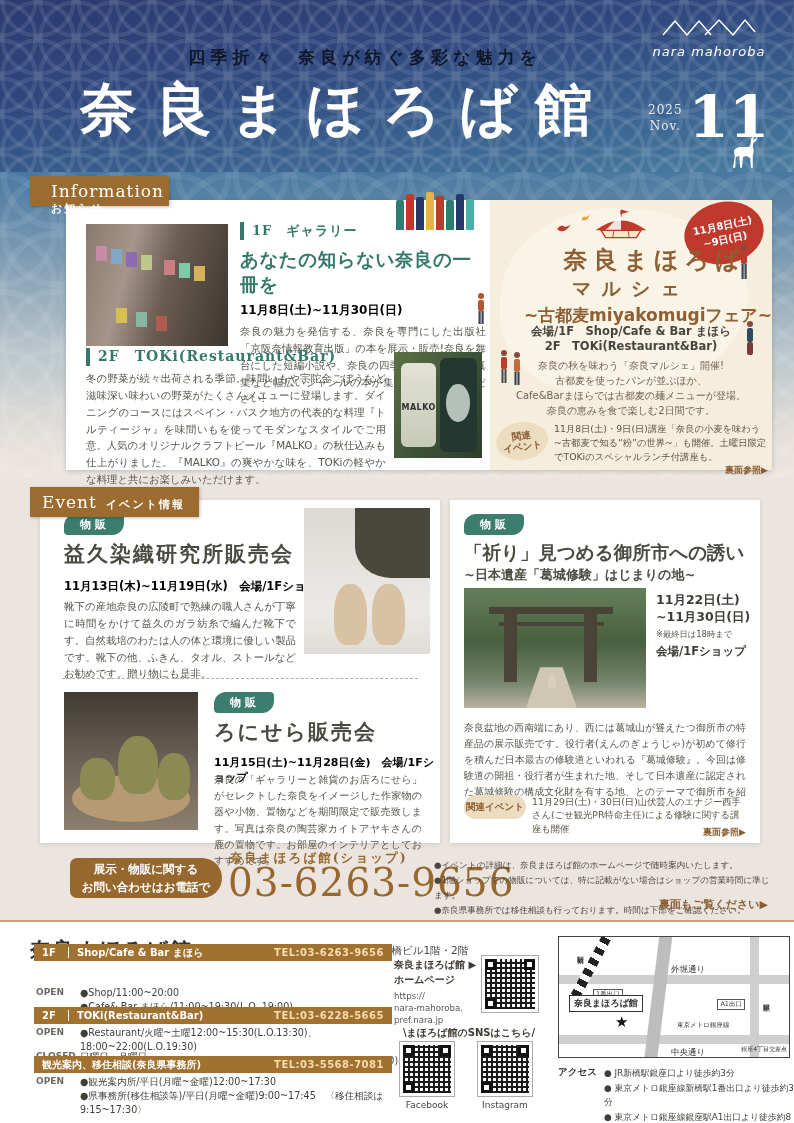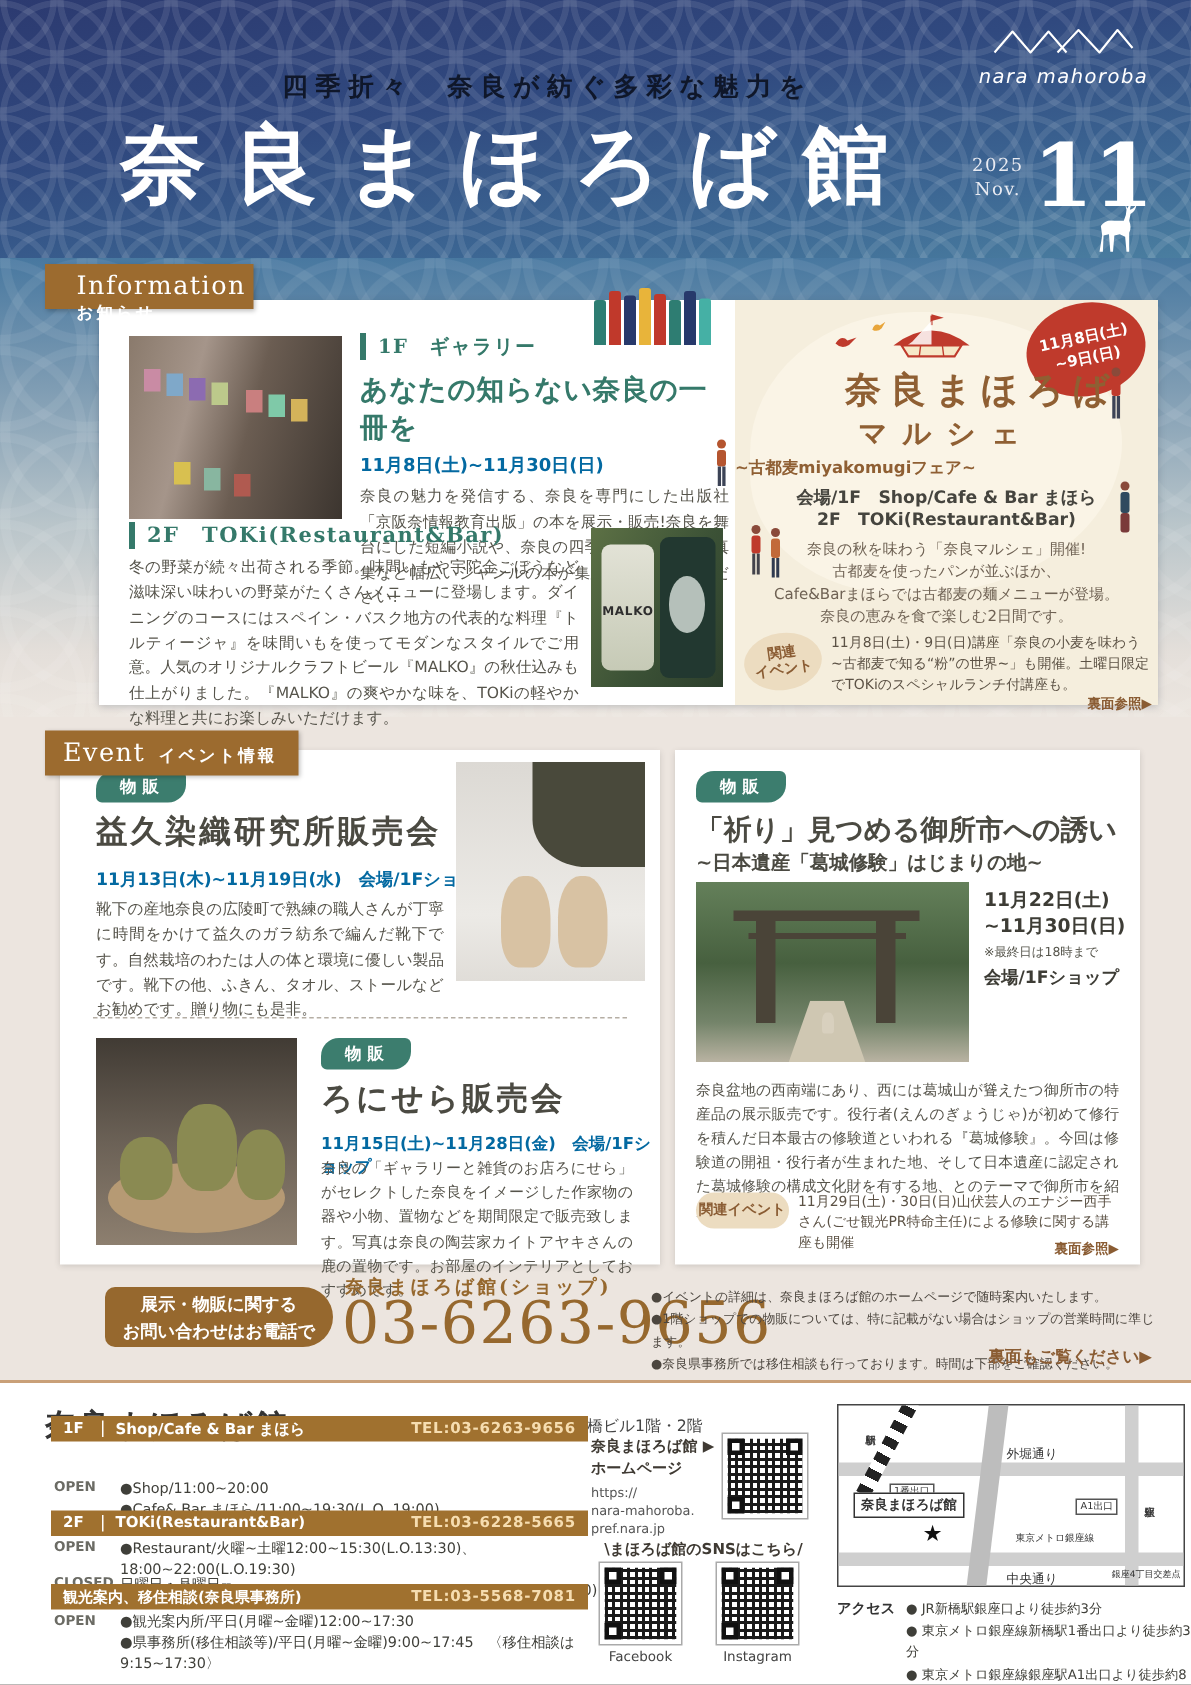--- a/index.html
+++ b/index.html
@@ -44,21 +44,21 @@
   #info-card { top:200px; left:66px; width:706px; height:270px; background:#fff; box-shadow:0 1px 5px rgba(40,50,70,.25); }
   .photo { position:absolute; overflow:hidden; }
   #ph-gallery { left:20px; top:24px; width:142px; height:122px;
     background:linear-gradient(105deg,#8a7a6c 0%,#a5958a 30%,#6b5d52 55%,#3c352f 100%); }
   #ph-gallery .books-row { position:absolute; left:10px; top:22px; width:11px; height:15px; background:#c98ba4;
     box-shadow:15px 3px #7fa8c9,30px 6px #8c6bb1,45px 9px #bcc98b,68px 14px #c97f7f,83px 17px #7fc9a8,98px 20px #d4b35a,20px 62px #d8c050,40px 66px #88b6a0,60px 70px #b05a50; }
   .loc { color:#35796a; font-weight:bold; border-left:4px solid #35796a; padding-left:8px; letter-spacing:1px; }
   #art1 { left:174px; top:22px; width:246px; }
   #art1 .loc { font-size:13px; }
   #art1-title { color:#35796a; font-size:18.5px; font-weight:bold; margin-top:7px; letter-spacing:.5px; }
-  .datetxt { color:#0369a1; font-size:12px; font-weight:bold; margin-top:5px; }
+  .datetxt { color:#000000; font-size:12px; font-weight:bold; margin-top:5px; }
   .bodytxt { color:#56544b; font-size:10.4px; line-height:1.62; text-align:justify; margin-top:4px; }
   #books-icon { left:330px; top:-10px; display:flex; align-items:flex-end; gap:2px; height:40px; }
   #books-icon i { display:block; width:8px; border-radius:2px 2px 0 0; }
   #art2 { left:20px; top:148px; width:300px; }
   #art2 .loc { font-size:14px; }
   #ph-malko { left:328px; top:152px; width:88px; height:106px;
     background:linear-gradient(120deg,#5d7145 0%,#3c5236 55%,#2c3e2c 100%); }
   .can { position:absolute; border-radius:6px; }
   #can1 { left:8%; top:10%; width:40%; height:80%; background:linear-gradient(180deg,#e2e2d6,#c6cab6); }
   #can1 span { position:absolute; left:0; right:0; top:48%; text-align:center; font-size:8px; font-weight:bold; color:#2e2e2e; letter-spacing:.5px; }
@@ -70,21 +70,21 @@
   #marche-blob { position:absolute; left:10px; top:8px; width:248px; height:188px; background:#faf4e6;
     border-radius:46% 54% 58% 42% / 52% 48% 56% 44%; }
   #date-badge { position:absolute; right:8px; top:2px; width:80px; height:62px; border-radius:50%;
     background:#bf3a2c; color:#fff; transform:rotate(-12deg); display:flex; flex-direction:column;
     align-items:center; justify-content:center; font-size:10px; font-weight:bold; line-height:1.4; }
   #tent { position:absolute; left:102px; top:8px; }
   .bird { position:absolute; }
   #bird1 { left:66px; top:22px; } #bird2 { left:88px; top:12px; transform:scale(.7) rotate(-15deg); }
   #marche-t1 { position:absolute; left:0; width:282px; top:44px; text-align:center; color:#8f5f33; font-size:24px; font-weight:bold; letter-spacing:6px;padding-left:47px; }
   #marche-t2 { position:absolute; left:0; width:282px; top:76px; text-align:center; color:#8f5f33; font-size:19px; font-weight:bold; letter-spacing:10px; }
-  #marche-sub { position:absolute; left:0; width:282px; top:104px; text-align:left; color:#8f5f33; font-size:11px; font-weight:bold; }
+  #marche-sub { position:absolute; left:0; width:282px; top:104px; text-align:right; color:#8f5f33; font-size:17px; font-weight:bold; }
   #marche-v1 { position:absolute; left:0; width:282px; top:124px; text-align:center; color:#45443e; font-size:11.5px; font-weight:bold; }
   #marche-v2 { position:absolute; left:0; width:282px; top:139px; text-align:center; color:#45443e; font-size:11.5px; font-weight:bold; }
   .marche-b { position:absolute; left:0; width:282px; text-align:center; color:#6f6254; font-size:10px; }
   #mb1{top:159px} #mb2{top:174px} #mb3{top:189px} #mb4{top:204px}
   #marche-rel { position:absolute; left:6px; top:222px; width:272px; display:flex; }
   .rel-badge { background:#ecdcc0; color:#8a5c33; border-radius:50%; font-size:9.5px; font-weight:bold; text-align:center;
     width:52px; height:38px; display:flex; flex-direction:column; justify-content:center; line-height:1.2; transform:rotate(-8deg); flex:none; }
   #marche-rel .txt { font-size:9.3px; color:#5c5245; line-height:1.5; margin-left:6px; }
   .ref { color:#8a5c33; font-weight:bold; text-align:right; font-size:9px; }
   .fig { position:absolute; }

